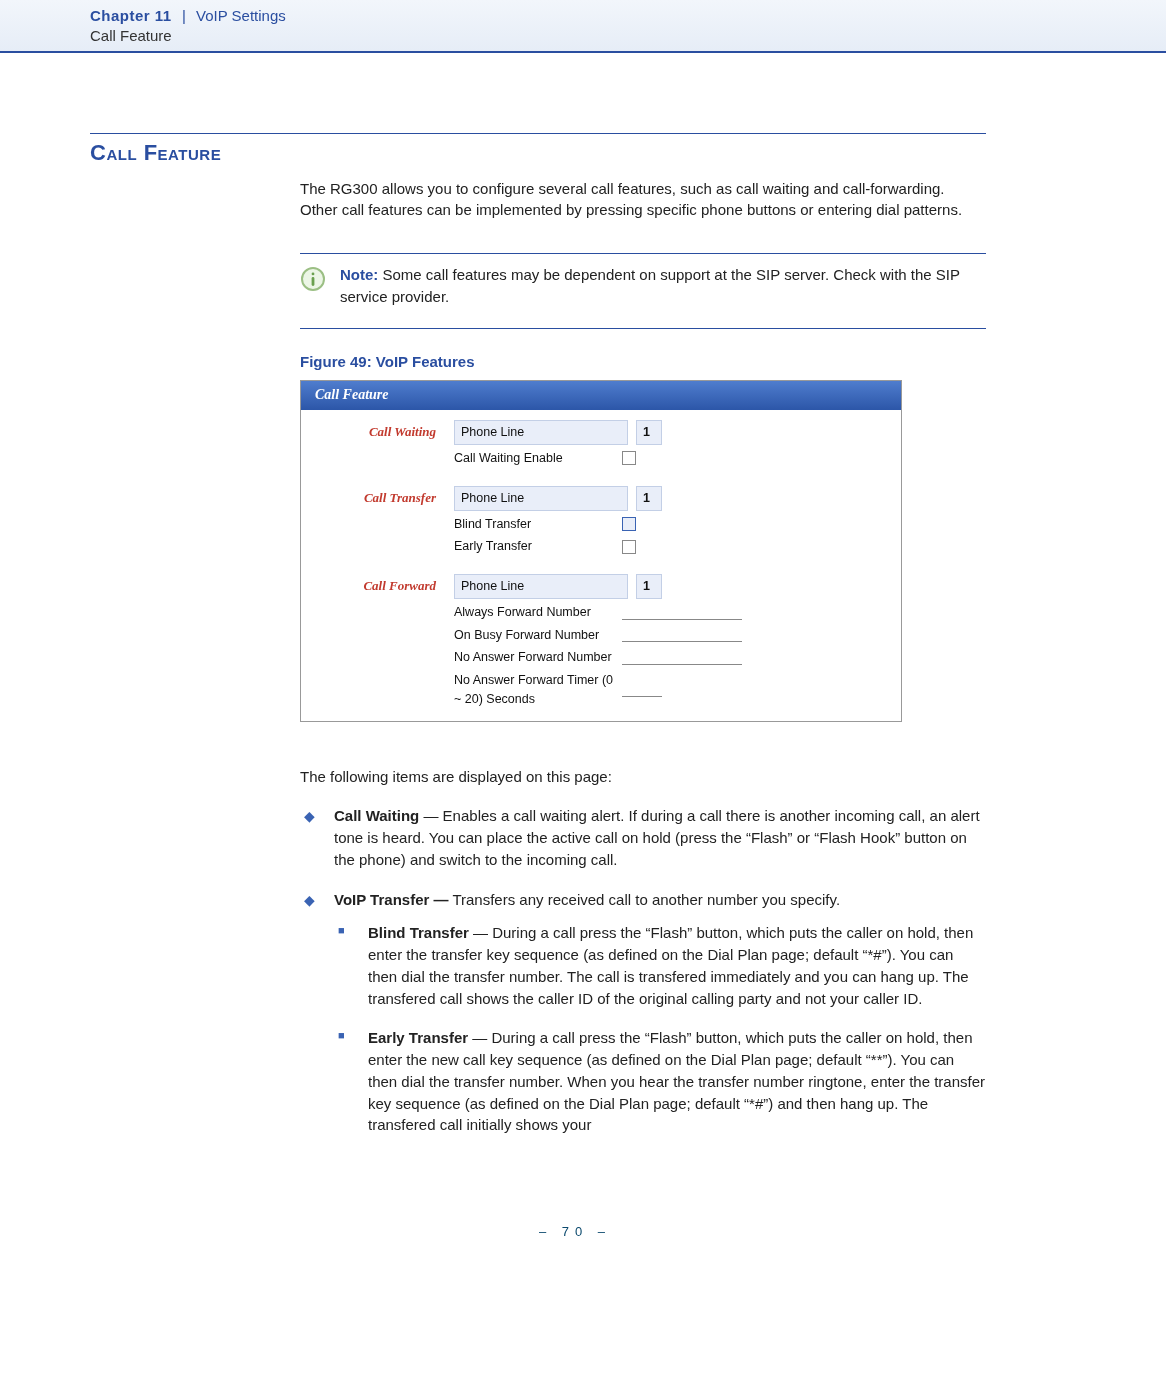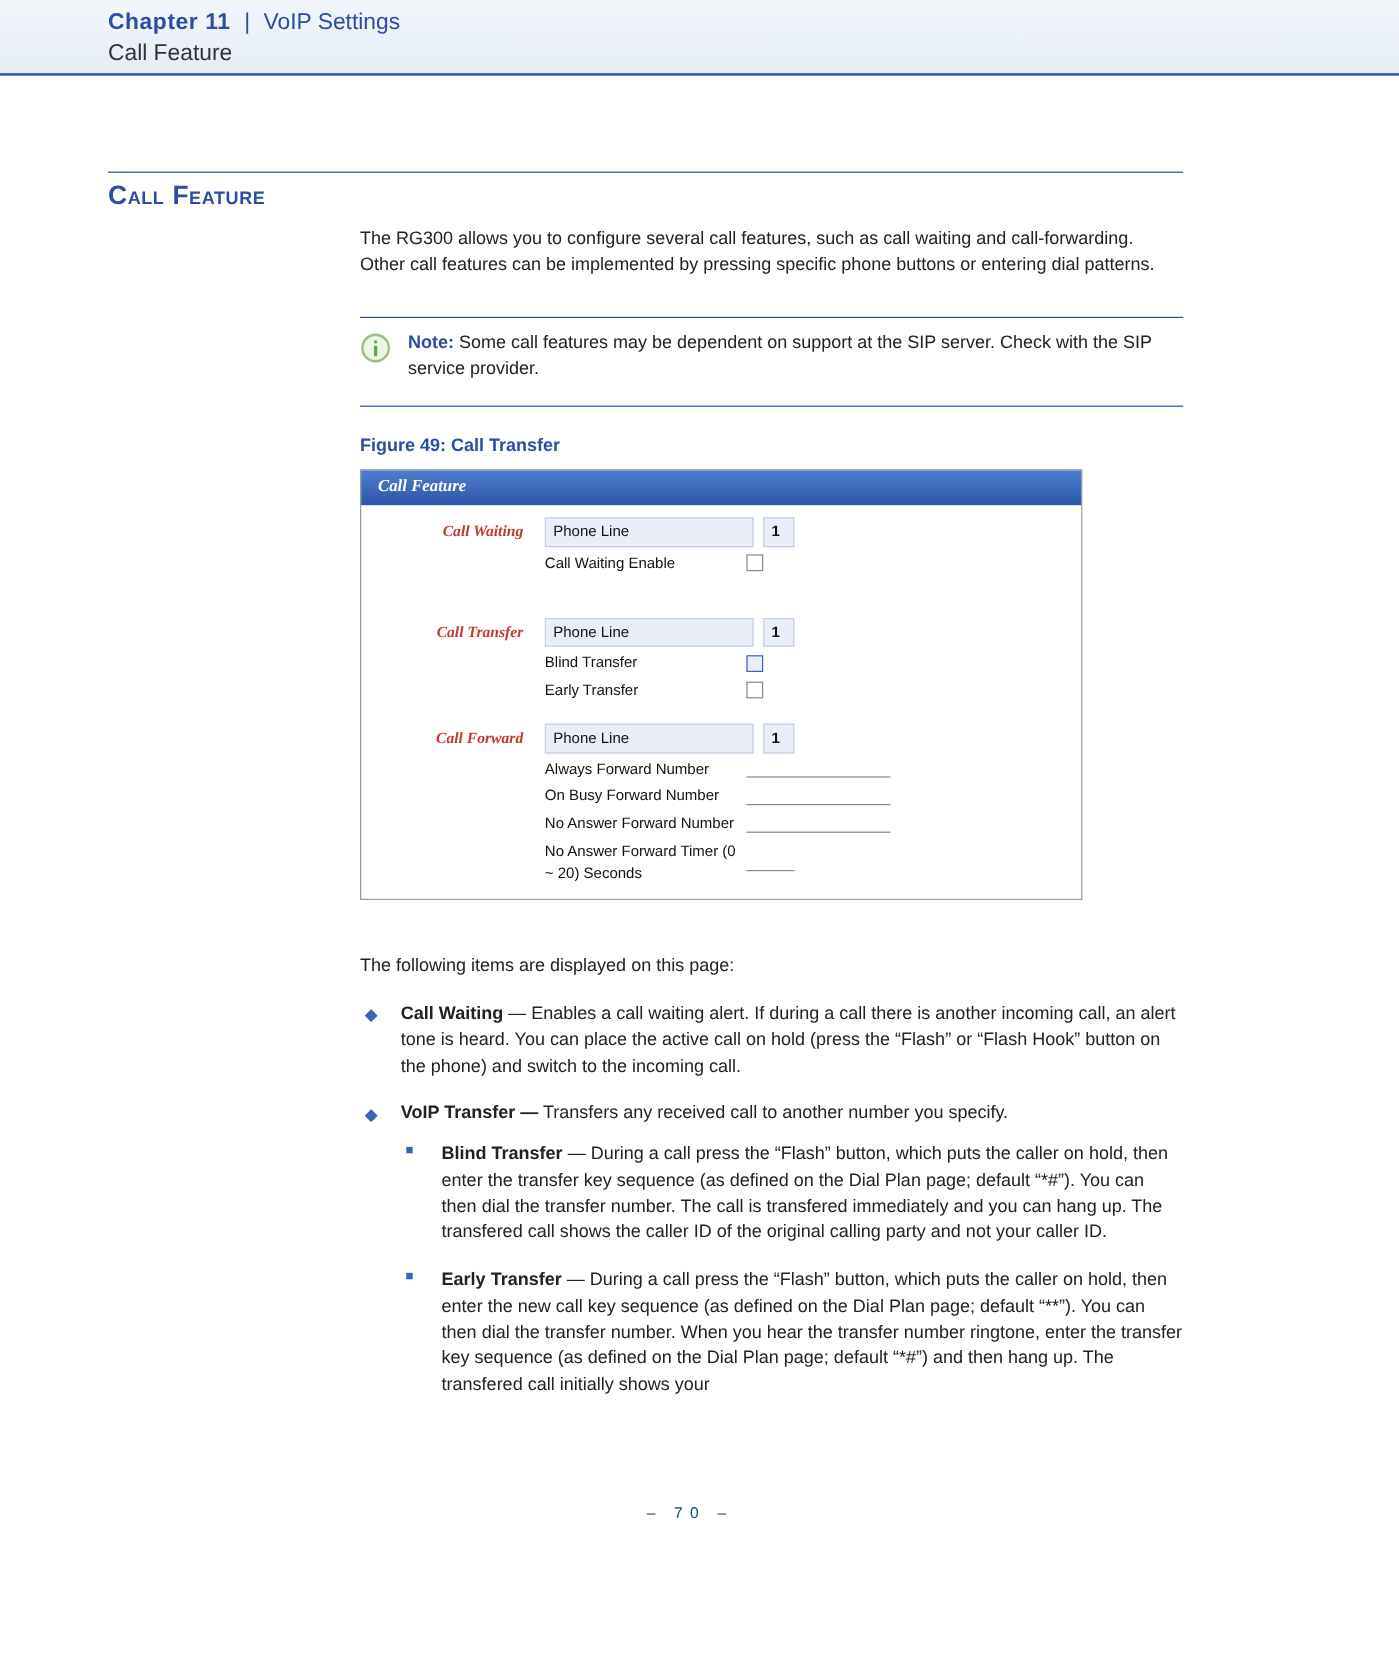--- a/index.html
+++ b/index.html
@@ -13,21 +13,21 @@
   .page {
     width: 1166px;
     background: #fff;
     margin: 0 auto;
     position: relative;
   }
   .runhead {
     padding: 6px 0 4px 90px;
     background: linear-gradient(#f2f6fb,#e6edf7);
     border-bottom: 2px solid #2a4ea0;
-    font-size: 19px;
+    font-size: 15px;
     line-height: 1.35;
   }
   .runhead-l1 { }
   .runhead-chapter { color:#2a4ea0; font-weight:bold; font-variant-small-caps: all-small-caps; letter-spacing: .5px;}
   .runhead-sep { color:#2a4ea0; margin:0 6px;}
   .runhead-section { color:#2a4ea0;}
   .runhead-l2 { color:#333;}
   .content {
     padding: 80px 180px 40px 90px;
   }
@@ -166,40 +166,40 @@
             <rect x="11.6" y="6.5" width="2.8" height="2.8" rx="1.4" fill="#6aa04e"></rect>
             <rect x="11.6" y="11" width="2.8" height="9" rx="1.4" fill="#6aa04e"></rect>
           </svg>
         </div>
         <div class="notetext">
           <span class="notelabel">Note:</span><span> Some call features may be dependent on support at the SIP server. Check with the SIP service provider.</span>
         </div>
       </div>
       <hr class="noterule">
 
-      <div class="figcaption">Figure 49:  Call Transfer</div>
+      <div class="figcaption">Figure 49:  VoIP Features</div>
 
       <div class="screenshot">
         <div class="ss-head">Call Feature</div>
 
         <div class="ss-row" style="margin-top:6px;">
           <div class="ss-left">Call Waiting</div>
           <div class="ss-right">
             <div class="lblcell">
               <span class="lblh">Phone Line</span>
               <span class="valh">1</span>
             </div>
             <div class="lblcell">
               <span class="lbl">Call Waiting Enable</span>
               <span class="chk"></span>
             </div>
           </div>
         </div>
 
-        <div class="ss-row" style="margin-top:28px;">
+        <div class="ss-row" style="margin-top:10px;">
           <div class="ss-left">Call Transfer</div>
           <div class="ss-right">
             <div class="lblcell">
               <span class="lblh">Phone Line</span>
               <span class="valh">1</span>
             </div>
             <div class="lblcell">
               <span class="lbl">Blind Transfer</span>
               <span class="chkblue"></span>
             </div>

